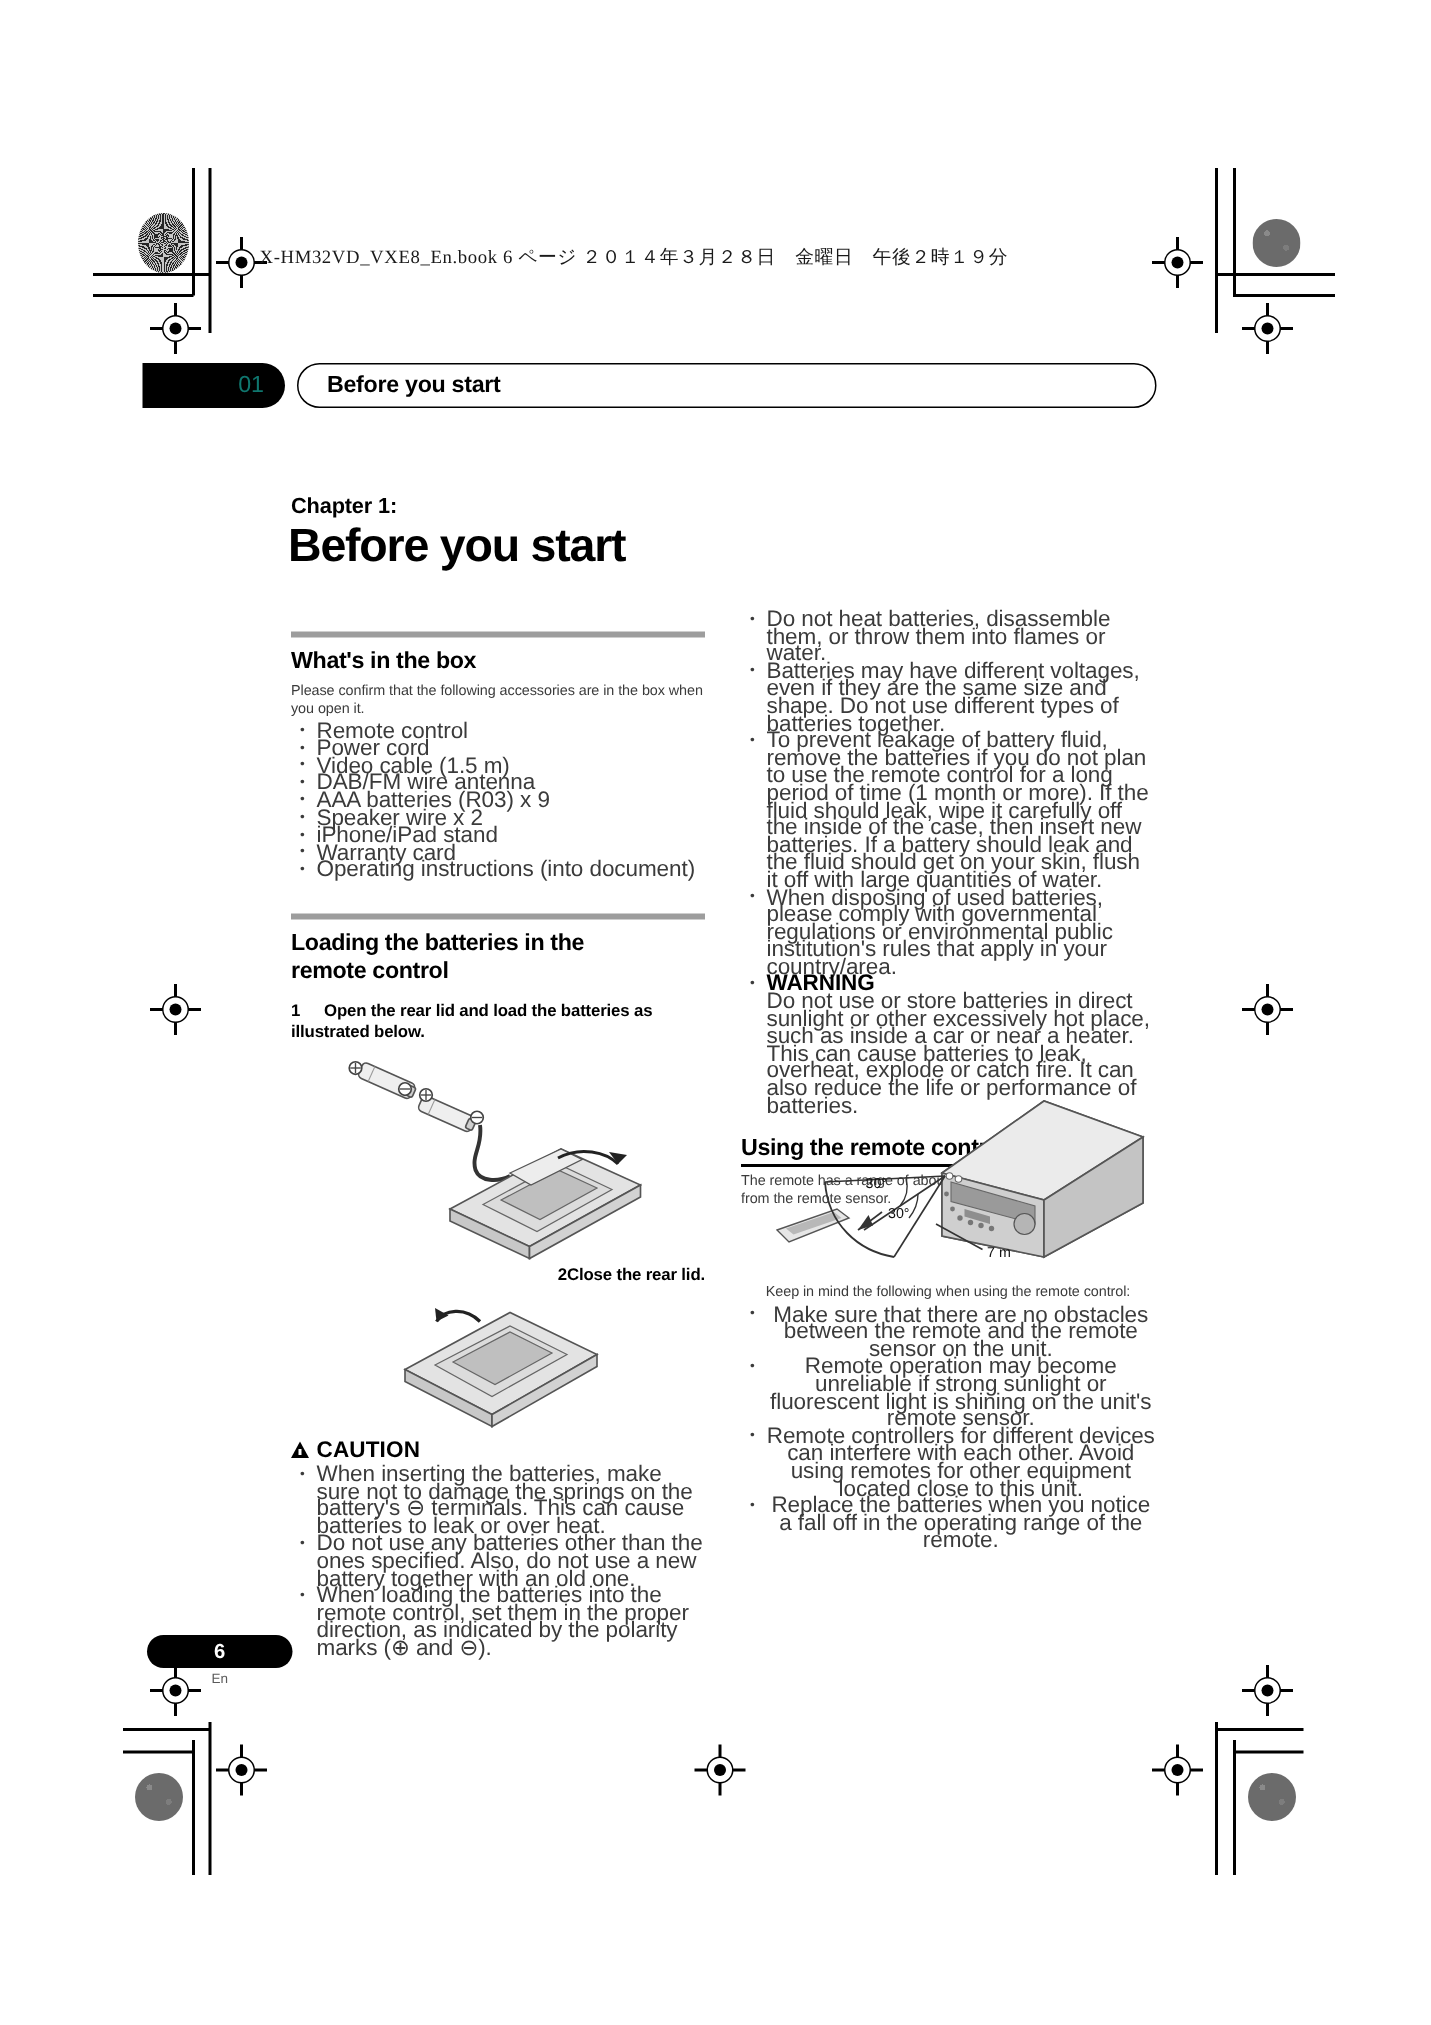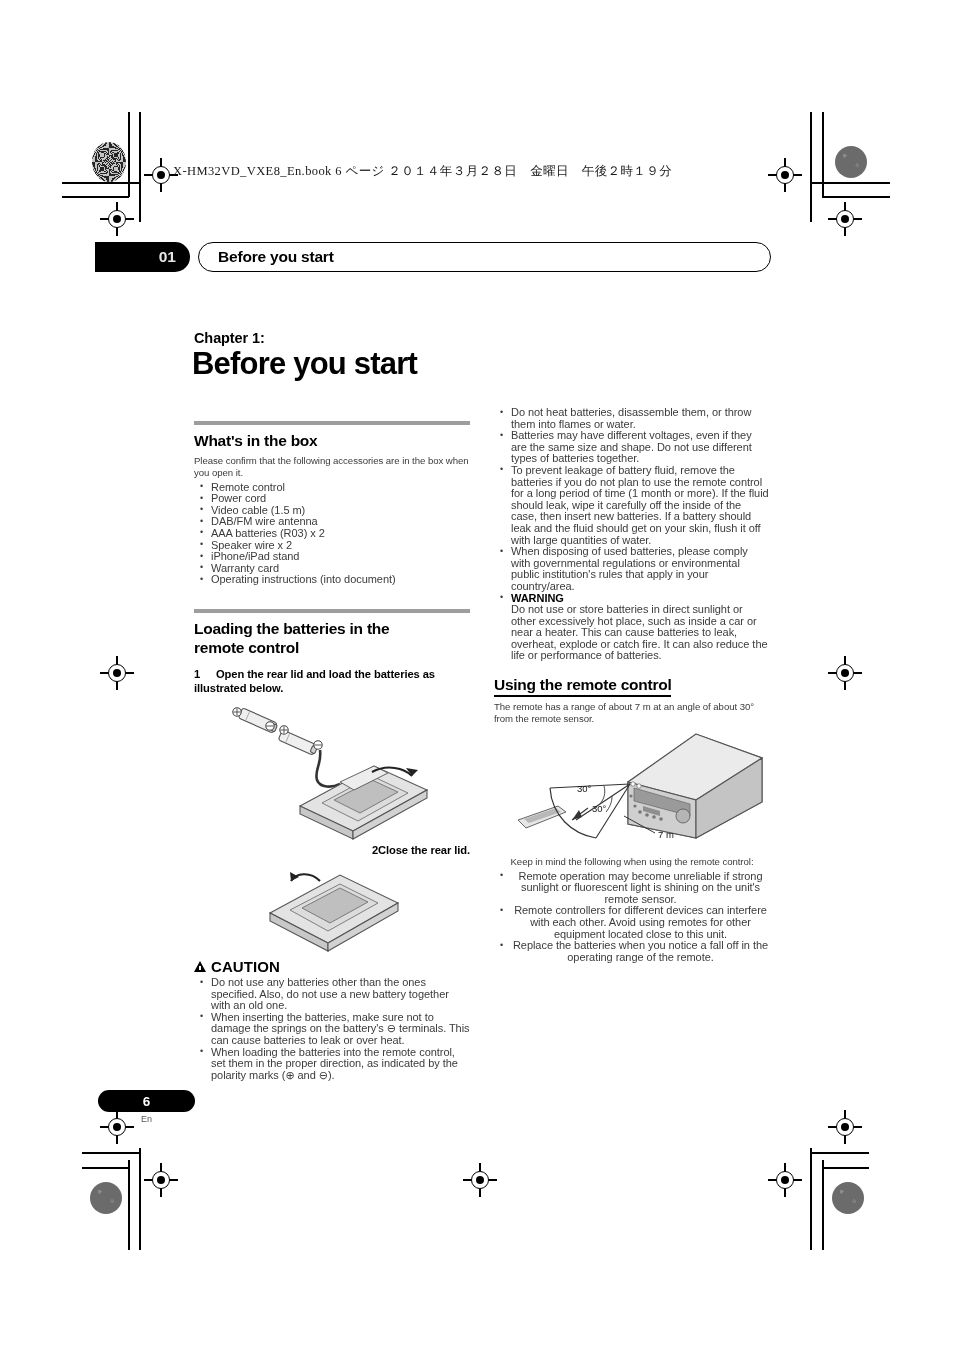--- a/index.html
+++ b/index.html
@@ -78,23 +78,23 @@
     position: absolute;
     left: 0; top: 0;
     width: 95px; height: 30px;
     background: #000;
     border-radius: 0 15px 15px 0;
   }
   .runhead .pill span {
     position: absolute;
     right: 14px; top: 50%;
     transform: translateY(-50%);
-    color: #e5e5e5;
+    color: #0f766e;
     font-size: 15.5px;
-    font-weight: bold;
+    font-weight: normal;
   }
   .runhead .bar {
     position: absolute;
     left: 103px; top: 0;
     width: 573px; height: 30px;
     border: 1.4px solid #000;
     border-radius: 15px;
     box-sizing: border-box;
   }
   .runhead .bar span {
@@ -166,21 +166,21 @@
   }
 
   ul.bul {
     margin: 0 0 0 0;
     padding: 0;
     list-style: none;
   }
   ul.bul > li {
     position: relative;
     padding-left: 17px;
-    font-size: 11px;
+    font-size: 15px;
     line-height: 11.6px;
     color: #3b3b3b;
     margin-bottom: 0px;
     letter-spacing: -.05px;
   }
   ul.bul > li::before {
     content: "\2022";
     position: absolute;
     left: 6px; top: -0.5px;
     font-size: 9px;
@@ -377,21 +377,21 @@
 <div class="col-left">
 
   <div class="rule"></div>
   <h2 class="sect">What's in the box</h2>
   <p class="body">Please confirm that the following accessories are in the box when you open it.</p>
   <ul class="bul">
     <li>Remote control</li>
     <li>Power cord</li>
     <li>Video cable (1.5 m)</li>
     <li>DAB/FM wire antenna</li>
-    <li>AAA batteries (R03) x 2</li>
+    <li>AAA batteries (R03) x 9</li>
     <li>Speaker wire x 2</li>
     <li>iPhone/iPad stand</li>
     <li>Warranty card</li>
     <li>Operating instructions (into document)</li>
   </ul>
 
   <div style="height:23px"></div>
 
   <div class="rule"></div>
   <h2 class="sect">
@@ -467,22 +467,22 @@
     <polygon points="33,16 32,7 41,12" fill="#222" stroke="none"></polygon>
   </g>
 </svg>
 
 <div class="col-left" style="top:958px;">
   <div class="caution-head">
     <div class="tri"></div>
     <div class="lbl">CAUTION</div>
   </div>
   <ul class="bul">
+    <li>When inserting the batteries, make sure not to damage the springs on the battery's ⊖ terminals. This can cause batteries to leak or over heat.</li>
     <li>Do not use any batteries other than the ones specified. Also, do not use a new battery together with an old one.</li>
-    <li>When inserting the batteries, make sure not to damage the springs on the battery's ⊖ terminals. This can cause batteries to leak or over heat.</li>
     <li>When loading the batteries into the remote control, set them in the proper direction, as indicated by the polarity marks (⊕ and ⊖).</li>
   </ul>
 </div>
 
 <div class="col-right">
   <ul class="bul">
     <li>Do not heat batteries, disassemble them, or throw them into flames or water.</li>
     <li>Batteries may have different voltages, even if they are the same size and shape. Do not use different types of batteries together.</li>
     <li>To prevent leakage of battery fluid, remove the batteries if you do not plan to use the remote control for a long period of time (1 month or more). If the fluid should leak, wipe it carefully off the inside of the case, then insert new batteries. If a battery should leak and the fluid should get on your skin, flush it off with large quantities of water.</li>
     <li>When disposing of used batteries, please comply with governmental regulations or environmental public institution's rules that apply in your country/area.</li>
@@ -536,20 +536,21 @@
     <polygon points="72,100 82,97 79,90" fill="#333" stroke="none"></polygon>
   </g>
   <text x="77" y="72" font-family="Liberation Sans, sans-serif" font-size="9.5" fill="#111">30°</text>
   <text x="92" y="92" font-family="Liberation Sans, sans-serif" font-size="9.5" fill="#111">30°</text>
   <text x="158" y="118" font-family="Liberation Sans, sans-serif" font-size="9.5" fill="#111">7 m</text>
 </svg>
 
 <div class="col-right" style="top:856px;text-align:center;">
   <p class="body">Keep in mind the following when using the remote control:</p>
   <ul class="bul">
+    <li>Make sure that there are no obstacles between the remote and the remote sensor on the unit.</li>
     <li>Remote operation may become unreliable if strong sunlight or fluorescent light is shining on the unit's remote sensor.</li>
     <li>Remote controllers for different devices can interfere with each other. Avoid using remotes for other equipment located close to this unit.</li>
     <li>Replace the batteries when you notice a fall off in the operating range of the remote.</li>
   </ul>
 </div>
 
 <div class="folio">
   <span>6</span>
 </div>
 <div class="folio-en">En</div>

